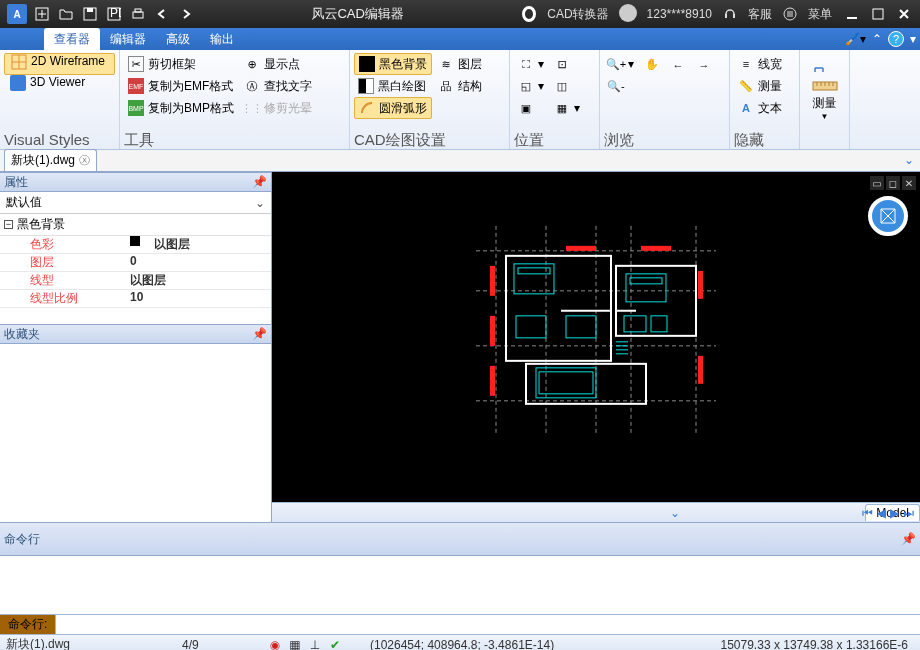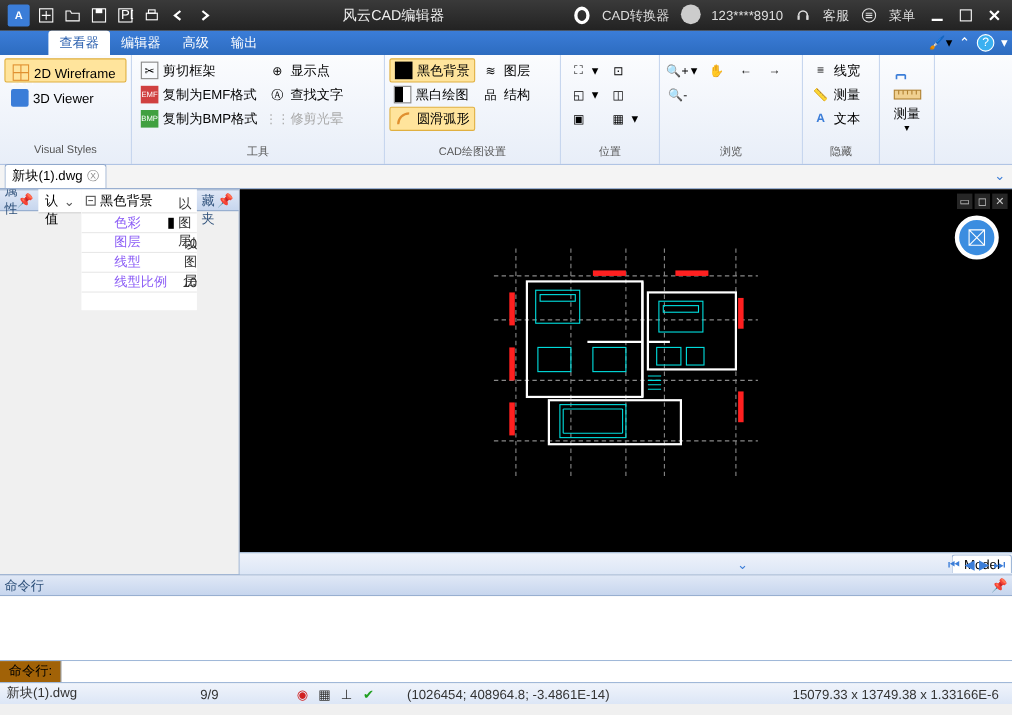--- a/index.html
+++ b/index.html
@@ -20,69 +20,69 @@
 .menu-item { padding: 0 10px; color: #fff; display: flex; align-items: center; cursor: pointer; }
 .menu-item.active-file { background: #2a5fae; margin-top: 43px; }
 .menu-item.active-viewer { background: #fff; color: #2a5fae; border-top-left-radius: 3px; border-top-right-radius: 3px; }
 .menu-right { margin-left: auto; display: flex; align-items: center; padding-right: 4px; gap:6px;}
 .help-circ { width: 16px; height: 16px; background:#3bb0f0; border-radius:50%; color:#fff; display:inline-flex; align-items:center; justify-content:center; font-size:11px; border:1px solid #fff;}
 
 
 .ribbon { height: 100px; background: linear-gradient(#fbfcfe, #e8eef8); border-bottom: 1px solid #b0c4e4; display: flex; }
 .ribbon-group { border-right: 1px solid #c7d6ee; padding: 3px 4px 2px 4px; display: flex; flex-direction: column; }
 .rg-body { flex: 1; display: flex; gap: 2px; }
-.rg-label { height: 16px; text-align: center; color: #555; font-size: 10px; }
+.rg-label { height: 16px; text-align: left; color: #555; font-size: 15px; }
 .rb-btn-big { display: flex; flex-direction: column; align-items: center; justify-content: center; width: 44px; cursor: pointer; padding:2px;}
 .rb-btn { display: flex; align-items: center; height: 22px; padding: 0 4px; cursor: pointer; white-space: nowrap; gap: 4px; }
 .rb-btn.highlighted { background: #ffe49c; border: 1px solid #e0b040; border-radius: 2px; }
 .rb-vcol { display: flex; flex-direction: column; }
-.rb-wf { display:flex; align-items:flex-end; height:22px; padding:0 6px; gap:4px; cursor:pointer;}
+.rb-wf { display:flex; align-items:flex-start; height:22px; padding:0 6px; gap:4px; cursor:pointer;}
 .rb-wf.sel { background:#ffe49c; border:1px solid #e0b040; border-radius:2px;}
 .rico { width:16px; height:16px; display:inline-flex; align-items:center; justify-content:center; font-size:11px;}
 .rico-blue { background:#3b7dd8; border-radius:2px;}
 .rico-box { border:1px solid #888;}
 
 
 .filetabs { height: 22px; background: #f4f4f4; border-bottom: 1px solid #8fa8cc; display: flex; align-items: flex-end; padding-left: 4px; position:relative;}
 .file-tab { background: #fff; border: 1px solid #8fa8cc; border-bottom: none; padding: 2px 6px; border-top-left-radius: 3px; border-top-right-radius: 3px; display: flex; align-items: center; gap: 4px; }
 .file-tab-x { color: #888; cursor: pointer; font-size: 11px; }
 .filetab-dd { position:absolute; right:6px; top:3px; color:#3b7dd8; cursor:pointer;}
 
 
 .main-area { display: flex; height: 350px; }
-.left-panels { width: 218px; display: flex; flex-direction: row; border-right: 1px solid #8fa8cc; }
+.left-panels { width: 272px; display: flex; flex-direction: column; border-right: 1px solid #8fa8cc; }
 .panel-hdr { height: 20px; background: linear-gradient(#e0e8f6, #c7d6ee); border-bottom: 1px solid #8fa8cc; border-top:1px solid #8fa8cc; display: flex; align-items: center; padding: 0 4px; color:#30527b;}
 .panel-hdr .pin { margin-left: auto; color:#444; cursor:pointer;}
 .prop-default { height: 22px; display: flex; align-items: center; padding: 0 6px; background: #fff; border-bottom: 1px solid #ccc; }
 .prop-default .dd { margin-left: auto; color:#555; cursor:pointer;}
 .prop-table { background: #fff; overflow-y: scroll; height: 110px; }
 .prop-section { background: #fff; padding: 2px 4px; border-bottom: 1px solid #e2e2e2; display:flex; align-items:center;}
 .prop-section .tgl { width:9px; height:9px; border:1px solid #555; margin-right:4px; display:inline-flex; align-items:center; justify-content:center; font-size:9px; line-height:1;}
 .prop-row { display: flex; border-bottom: 1px solid #e8e8e8; height: 18px; }
-.prop-k { width: 130px; padding-left: 30px; color: #8b5cf6; display:flex; align-items:center;}
-.prop-v { flex: 1; color: #333; display:flex; align-items:center; gap:4px;}
+.prop-k { width: 130px; padding-left: 30px; color: #ef4444; display:flex; align-items:center;}
+.prop-v { flex: 1; color: #333; display:flex; align-items:flex-start; gap:14px;font-weight:bold;}
 .swatch { width:10px; height:10px; background:#000; display:inline-block;}
 .fav-hdr { display: flex; border-bottom: 1px solid #ccc; background:#fff;}
 .fav-hdr > div { flex:0 0 110px; padding: 3px 6px; }
 .fav-body { flex:1; background:#fff;}
 
 
 .canvas-wrap { flex: 1; display: flex; flex-direction: column; background:#fff;}
 .canvas { flex: 1; background: #000; position: relative; overflow:hidden;}
 .canvas-tools { position: absolute; top: 4px; right: 4px; display: flex; gap: 2px; }
 .ctool { width: 14px; height: 14px; background: rgba(255,255,255,0.15); color:#ccc; display:inline-flex; align-items:center; justify-content:center; font-size:10px; cursor:pointer;}
 .nav-badge { position:absolute; top:24px; right:12px; width:40px; height:40px; border-radius:50%; background:#3b8de0; border:4px solid #fff; display:flex; align-items:center; justify-content:center; color:#fff;}
 .floorplan { position:absolute; left:50%; top:50%; transform:translate(-50%,-52%);}
 .model-tabs { height: 20px; background: linear-gradient(#eef2fa,#dce6f6); border-top:1px solid #a0b8d8; display:flex; align-items:center; padding-left:6px; position:relative;justify-content:flex-end;}
 .model-tab { background:#fff; border:1px solid #a0b8d8; border-bottom:none; padding:1px 10px; border-top-left-radius:3px; border-top-right-radius:3px;}
 .model-nav { position:absolute; right:6px; display:flex; gap:4px; color:#3b7dd8;}
 .model-dd { position:absolute; right:240px; color:#3b7dd8; cursor:pointer;}
 
 
-.cmd-hdr { height: 20px; background: linear-gradient(#e0e8f6,#c7d6ee); border-top:1px solid #8fa8cc; border-bottom:1px solid #8fa8cc; display:flex; align-items:center; padding:0 4px; color:#30527b;}
+.cmd-hdr { height: 34px; background: linear-gradient(#e0e8f6,#c7d6ee); border-top:1px solid #8fa8cc; border-bottom:1px solid #8fa8cc; display:flex; align-items:center; padding:0 4px; color:#30527b;}
 .cmd-body { height: 58px; background:#fff; }
 .cmd-input-row { height: 20px; background:#e8eef8; border-top:1px solid #a0b8d8; display:flex; align-items:center;}
 .cmd-label { padding:0 8px; background:#a16207; border-right:1px solid #a0b8d8; height:100%; display:flex; align-items:center;}
 .cmd-input { flex:1; height:100%; background:#fff; border:none; padding:0 4px; outline:none; }
 
 
 .statusbar { height: 20px; background: linear-gradient(#f0f4fb,#dce6f6); border-top:1px solid #a0b8d8; display:flex; align-items:center; padding:0 6px; gap:16px; color:#333;}
 .sb-file { flex:0 0 160px;} .sb-prog { flex:0 0 70px; } .sb-icons{display:flex; gap:6px;} .sb-coords{flex:1; padding-left:12px;} .sb-dims{padding-right:6px;}
 .sico { width:14px; height:14px; cursor:pointer; display:inline-flex; align-items:center; justify-content:center;}
 </style>
@@ -475,21 +475,21 @@
   <span class="pin" style="margin-left:auto">📌</span>
 </div>
 <div class="cmd-body"></div>
 <div class="cmd-input-row">
   <div class="cmd-label">命令行:</div>
   <input class="cmd-input" style="">
 </div>
 
 <div class="statusbar">
   <span class="sb-file">新块(1).dwg</span>
-  <span class="sb-prog">9/9</span>
+  <span class="sb-prog">4/9</span>
   <span class="sb-icons">
     <span class="sico" style="color:#d02020">◉</span>
     <span class="sico">▦</span>
     <span class="sico">⊥</span>
     <span class="sico" style="color:#20a020">✔</span>
   </span>
   <span class="sb-coords">(1026454; 408964.8; -3.4861E-14)</span>
   <span class="sb-dims">15079.33 x 13749.38 x 1.33166E-6</span>
 </div>
 

